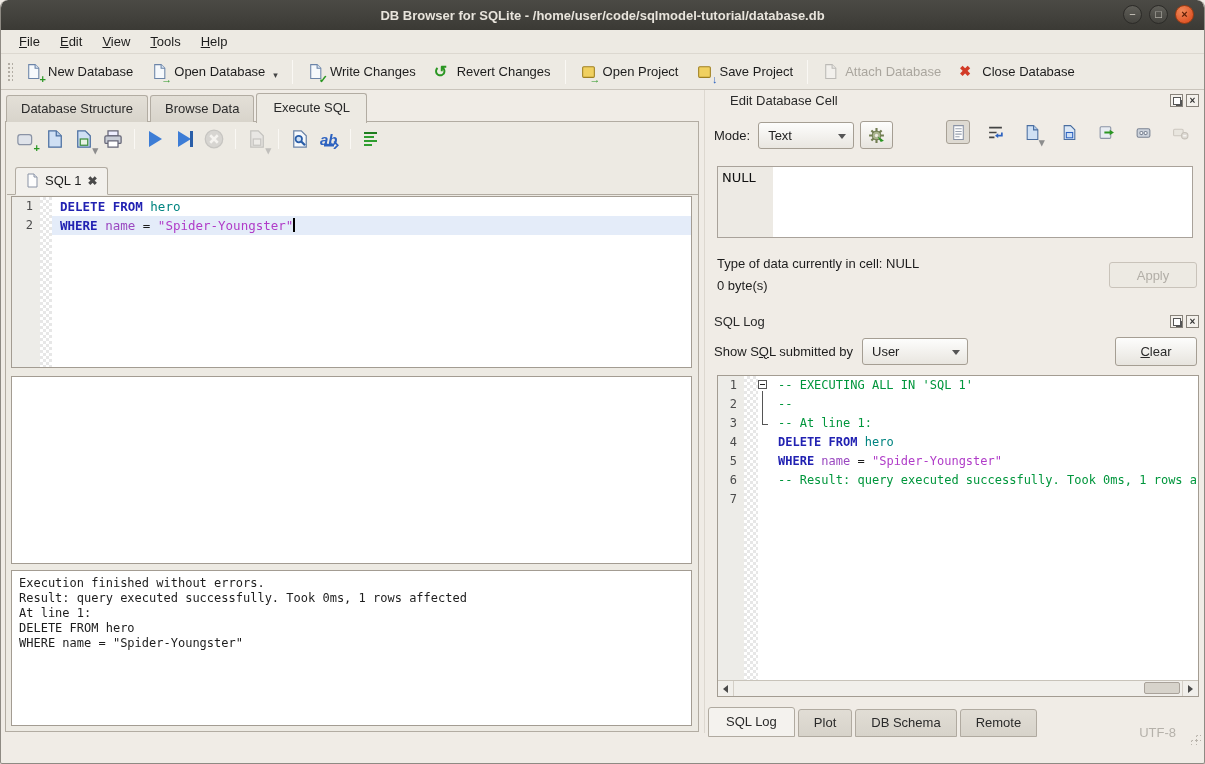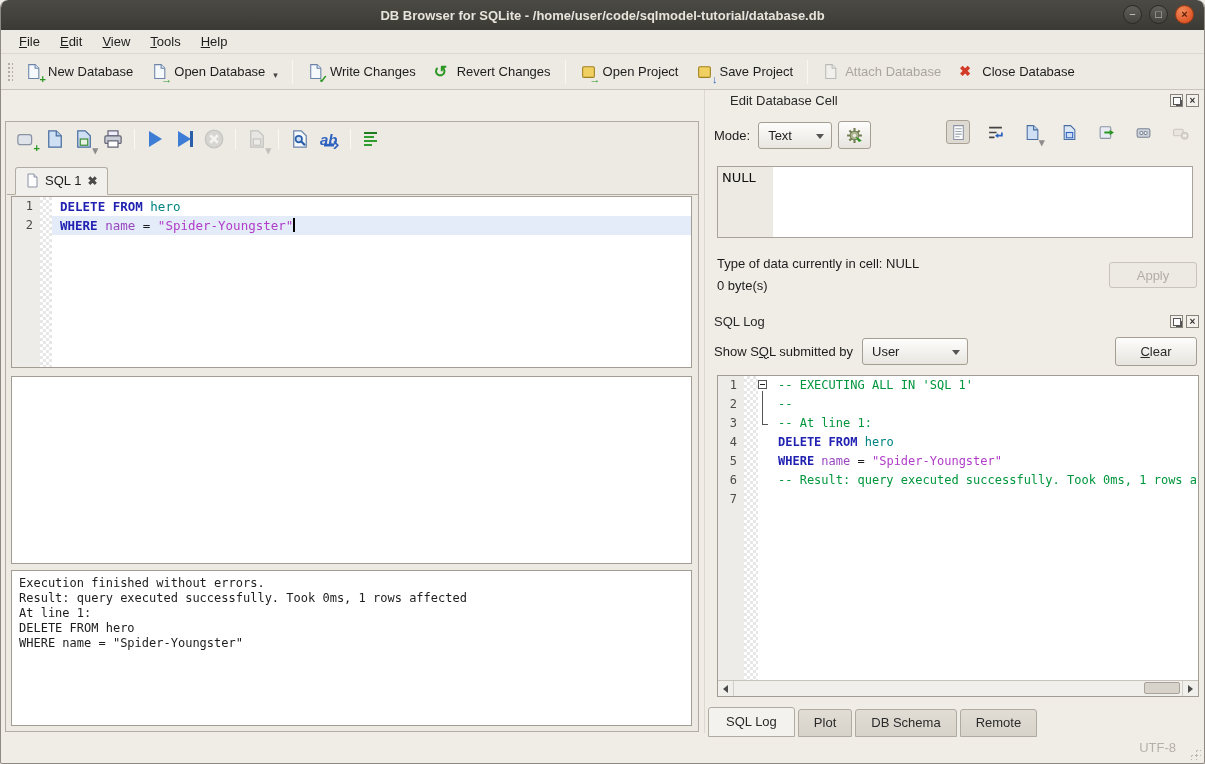--- a/index.html
+++ b/index.html
@@ -152,21 +152,21 @@
   .hs-arrow.left i { border-right:5px solid #4a4a4a; }
   .hs-arrow.right i { border-left:5px solid #4a4a4a; }
   .hs-track { position:relative; flex:1; }
   .hs-thumb { position:absolute; right:2px; top:1px; width:36px; height:12px; background:#d7d3cb; border:1px solid #a9a29a; border-radius:2px; }
 
   .bottom-tabs { position:absolute; left:3px; top:617px; display:flex; align-items:flex-end; }
   .btab { padding:5px 15px 6px; background:linear-gradient(#e1ddd5,#d7d3ca); border:1px solid #b0aaa0; border-radius:3px 3px 0 0; margin-right:3px; color:#2a2a2a; }
   .btab.active { background:#f4f2ee; padding:6px 17px 7px; }
 
   
-  .statusbar { position:absolute; left:0; right:0; bottom:0; height:31px; display:flex; align-items:center; justify-content:flex-end; }
+  .statusbar { position:absolute; left:0; right:0; bottom:15px; height:31px; display:flex; align-items:center; justify-content:flex-end; }
   .status-enc { color:#b5b1aa; margin-right:28px; }
   .grip { position:absolute; right:3px; bottom:3px; width:14px; height:14px;
     background-image:radial-gradient(#b9b4ac 1px, transparent 1.2px); background-size:5px 5px; background-position:2px 2px;
     clip-path:polygon(100% 0, 100% 100%, 0 100%); }
 </style>
 </head>
 <body>
 
 <div class="window">
 
@@ -255,20 +255,25 @@
       <span>Attach Database</span>
     </div>
     <div class="tb-item">
       <span class="ic"><span class="glyph-red">✖</span></span>
       <span>Close Database</span>
     </div>
   </div>
 
   <div class="content">
 
+    <div class="left-tabs">
+      <div class="tab"><span>Database Structure</span></div>
+      <div class="tab"><span>Browse Data</span></div>
+      <div class="tab active"><span>Execute SQL</span></div>
+    </div>
 
     <div class="left-frame">
 
       <div class="sqlbar">
         <span class="ic">
           <svg viewBox="0 0 16 16">
               <rect x="1.5" y="4.5" width="11" height="8" rx="2" fill="#dfe3ea" stroke="#8a93a5"></rect>
             </svg>
           <span class="badge green">+</span>
         </span>
@@ -382,21 +387,21 @@
       <div class="dock-header" style="top:3px;margin-left:16px;">
         <span class="dock-title">Edit Database Cell</span>
         <span class="dock-btns">
           <span class="dock-btn float"></span>
           <span class="dock-btn closex">×</span>
         </span>
       </div>
 
       <div class="mode-row">
         <span style="margin-right:8px;">Mode:</span>
-        <div class="combo" style="width:74px;">
+        <div class="combo" style="width:96px;">
           <span>Text</span>
             <span class="arr"></span>
         </div>
         <div class="btn gear-btn">
           <span class="ic">
             <svg viewBox="0 0 16 16">
                 <circle cx="8" cy="8" r="4" fill="#aab48e" stroke="#717d52"></circle>
                 <circle cx="8" cy="8" r="1.6" fill="#edeae3"></circle>
                 <g stroke="#717d52" stroke-width="2">
                   <path d="M8 1v3M8 12v3M1 8h3M12 8h3M3.2 3.2l2 2M10.8 10.8l2 2M12.8 3.2l-2 2M5.2 10.8l-2 2"></path>

